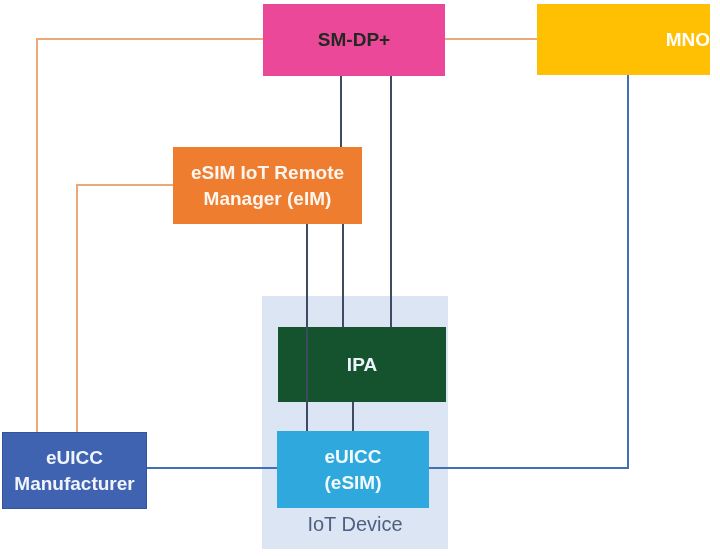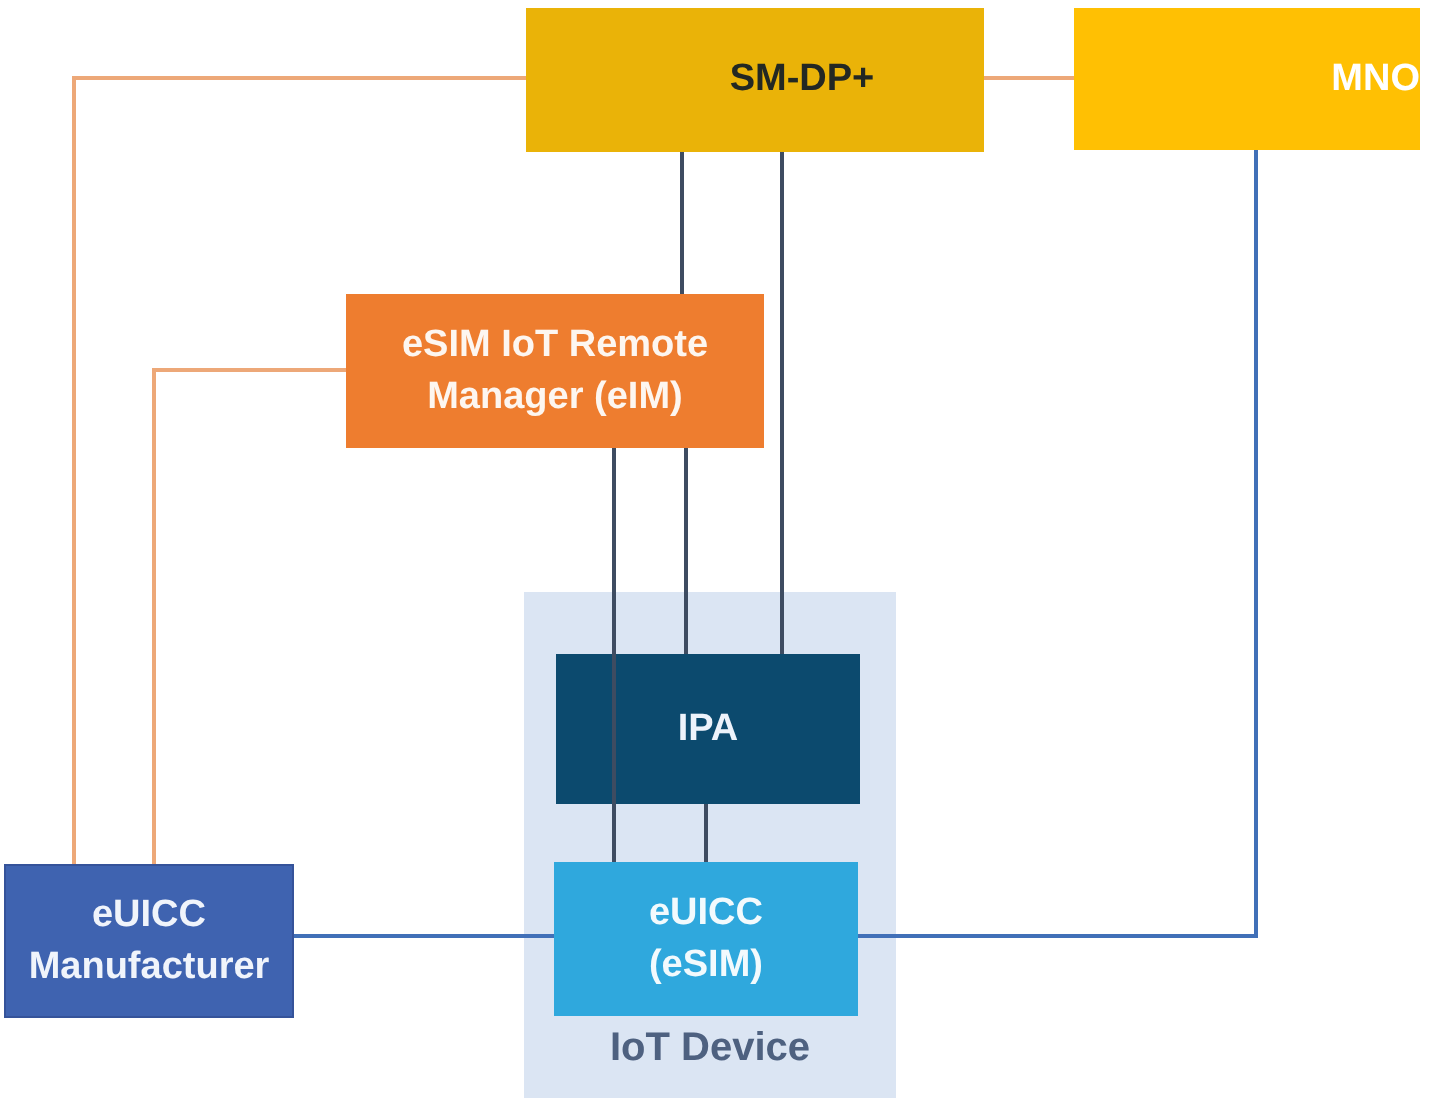--- a/index.html
+++ b/index.html
@@ -6,29 +6,29 @@
   #canvas{
     position:relative;width:720px;height:557px;background:#ffffff;overflow:hidden;
     font-family:"Liberation Sans", sans-serif;
   }
   .node{
     position:absolute;display:flex;align-items:center;justify-content:center;
     text-align:center;font-weight:700;font-size:19px;line-height:1.32;
     white-space:pre-line;z-index:10;
   }
   
-  .smdp{left:263px;top:4px;width:182px;height:72px;background:#eab308;color:#232823;padding-left:47px;}
+  .smdp{left:263px;top:4px;width:182px;height:72px;background:#ec4899;color:#232823;}
   .mno{left:537px;top:4px;width:173px;height:71px;background:#FFC003;color:#FFFFFF;justify-content:flex-end;}
-  .eim{left:173px;top:147px;width:209px;height:77px;background:#EE7D2F;color:#FDF6F0;}
+  .eim{left:173px;top:147px;width:189px;height:77px;background:#EE7D2F;color:#FDF6F0;}
   .iot{left:262px;top:296px;width:186px;height:253px;background:#DBE5F3;z-index:1;}
   .iot-label{
     position:absolute;left:262px;top:513px;width:186px;text-align:center;
-    font-weight:700;font-size:20px;color:#4E6180;z-index:3;
+    font-weight:400;font-size:20px;color:#4E6180;z-index:3;
   }
-  .ipa{left:278px;top:327px;width:152px;height:75px;background:#0c4a6e;color:#EDF3FB;z-index:2;}
+  .ipa{left:278px;top:327px;width:168px;height:75px;background:#14532d;color:#EDF3FB;z-index:2;}
   .euicc{left:277px;top:431px;width:152px;height:77px;background:#2FA8DD;color:#F2FAFD;}
   .mfr{left:2px;top:432px;width:145px;height:77px;background:#3F63B0;color:#F0F4FB;border:1px solid #35539A;box-sizing:border-box;}
   
   .line{position:absolute;z-index:5;}
   .orange{background:#EDA878;}
   .dark{background:#3E4C61;}
   .blue{background:#4170B8;}
   .o-smdp-h{left:36px;top:38px;width:227px;height:2px;}
   .o-smdp-v{left:36px;top:38px;width:2px;height:394px;}
   .o-eim-h{left:76px;top:184px;width:97px;height:2px;}

